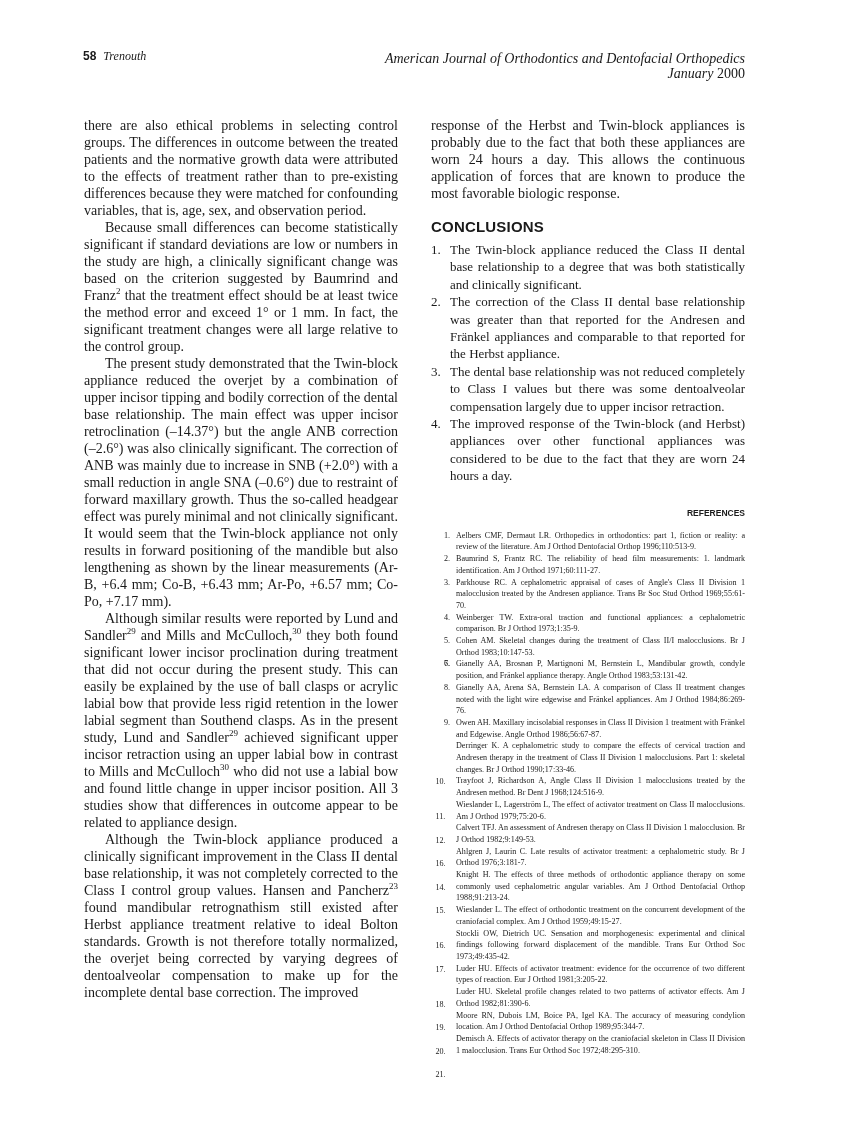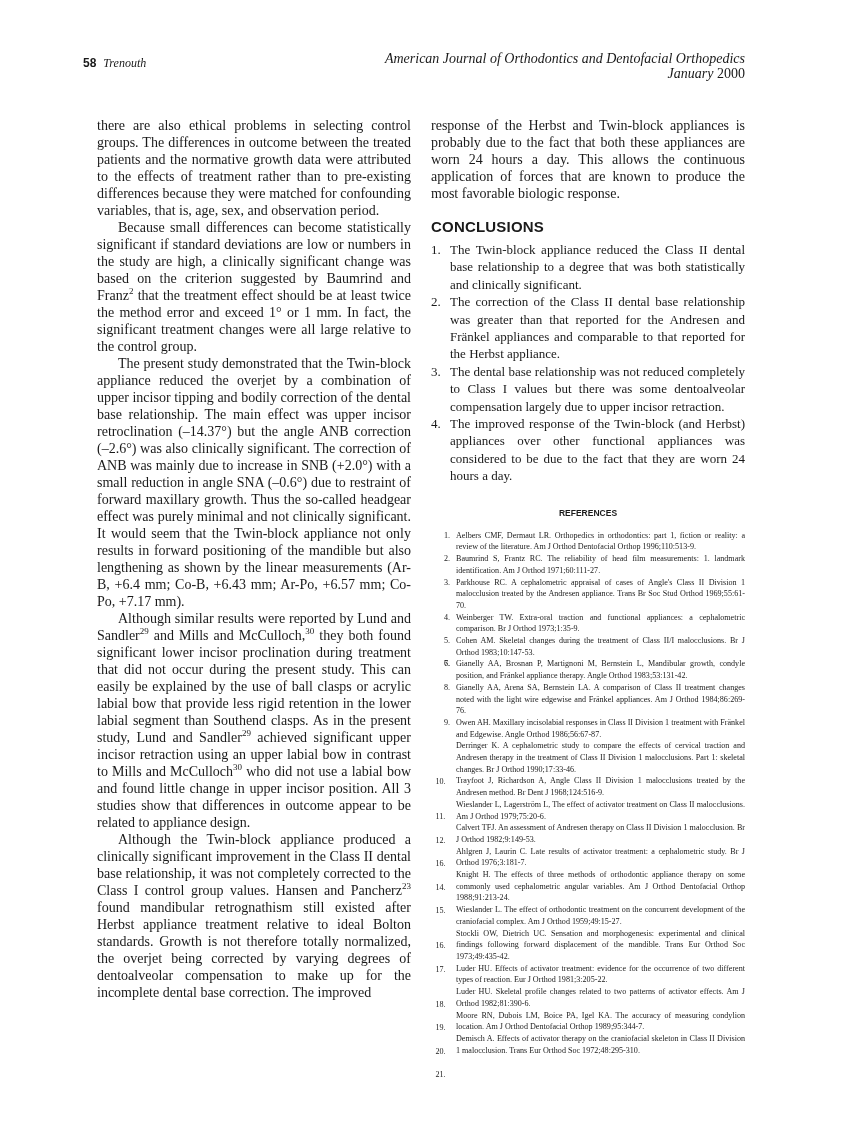--- a/index.html
+++ b/index.html
@@ -1,32 +1,32 @@
 <!DOCTYPE html>
 <html><head>
 <meta charset="utf-8">
 <style>
   html, body { margin:0; padding:0; background:#ffffff; }
   body { width:866px; height:1122px; position:relative; overflow:hidden; color:#1a1a1a; }
-  .hdr-left { position:absolute; left:83px; top:56px; font-family:"Liberation Serif", serif; font-size:12px; }
+  .hdr-left { position:absolute; left:83px; top:49px; font-family:"Liberation Serif", serif; font-size:12px; }
   .hdr-left .pg { font-family:"Liberation Sans", sans-serif; font-weight:bold; font-size:12px; margin-right:4px; }
   .hdr-left .au { font-style:italic; }
   .hdr-right { position:absolute; right:121px; top:51px; text-align:right; font-family:"Liberation Serif", serif; font-style:italic; font-size:14px; line-height:15px; }
   .hdr-right .yr { font-style:normal; }
   .col { position:absolute; top:117px; width:314px; font-family:"Liberation Serif", serif; font-size:14px; line-height:17px; text-align:justify; }
-  .col.left { left:97px; }
+  .col.left { left:84px; }
   .col.right { left:431px; }
   .col p { margin:0; }
   .col p.ind { text-indent:21px; }
   sup { font-size:9px; line-height:0; vertical-align:super; }
   .sec { font-family:"Liberation Sans", sans-serif; font-weight:bold; font-size:15px; margin:16px 0 6px 0; letter-spacing:0.2px; text-align:left; }
   ol.concl { list-style:none; margin:0; padding:0; font-size:13px; line-height:17.4px; }
   ol.concl li { position:relative; padding-left:19px; }
   ol.concl li .n { position:absolute; left:0; top:0; }
-  .refhdr { font-family:"Liberation Sans", sans-serif; font-weight:bold; font-size:8.5px; margin:20px 0 8px 0; text-align:center; }
+  .refhdr { font-family:"Liberation Sans", sans-serif; font-weight:bold; font-size:8.5px; margin:20px 0 8px 0; text-align:right; }
   ol.refs { list-style:none; margin:0; padding:0; font-size:8.1px; line-height:11.7px; }
   ol.refs li { position:relative; padding-left:19px; margin-left:6px; }
   ol.refs li .n { position:absolute; left:-1px; top:0; width:14px; text-align:right; }
   ol.refs li.two .n { left:-6px; width:19px; text-align:center;margin-top:36px; }
 </style>
 </head>
 <body>
 
 <div class="hdr-left">
   <span class="pg">58</span>

